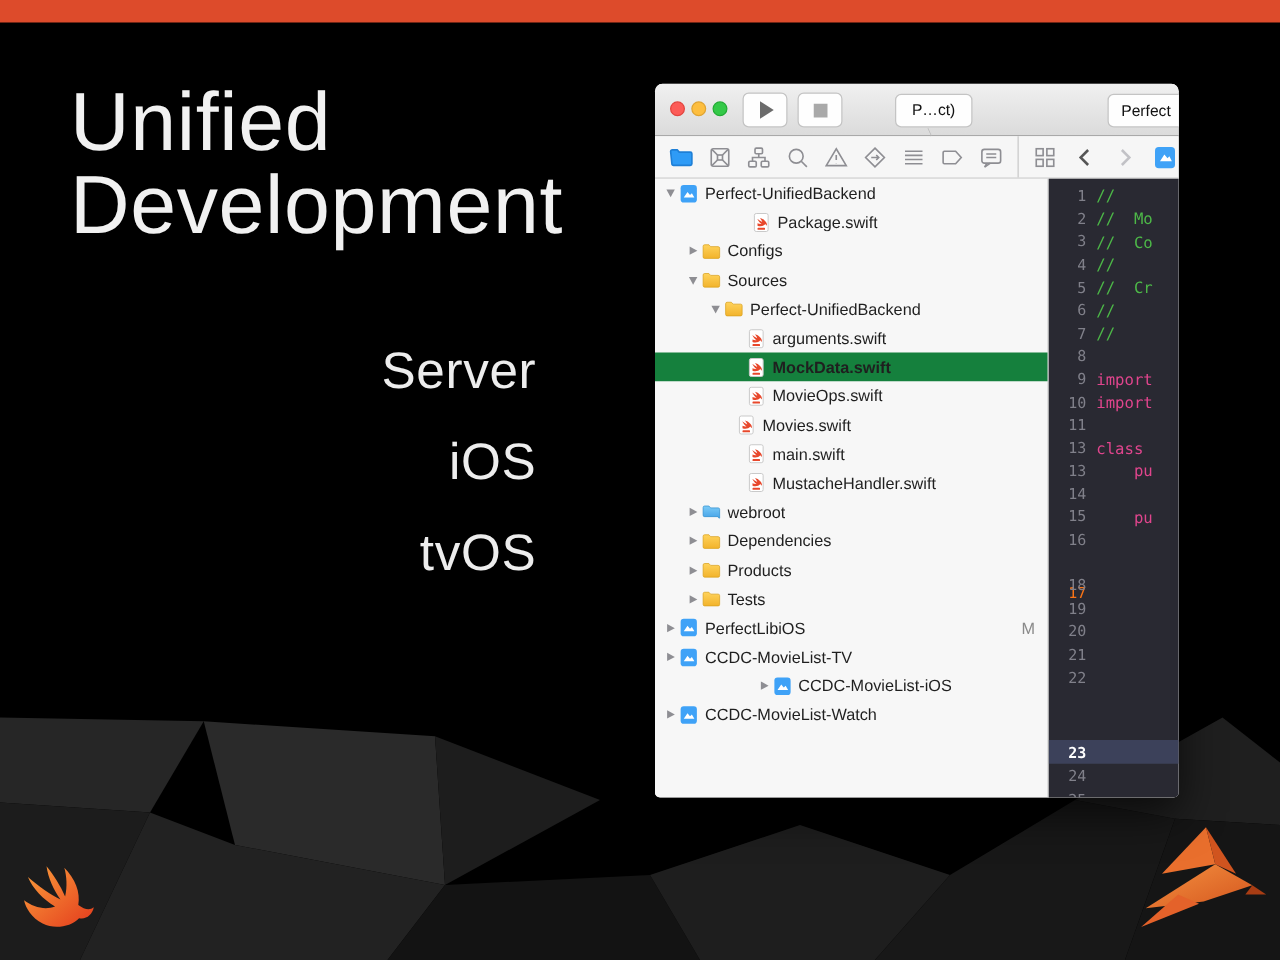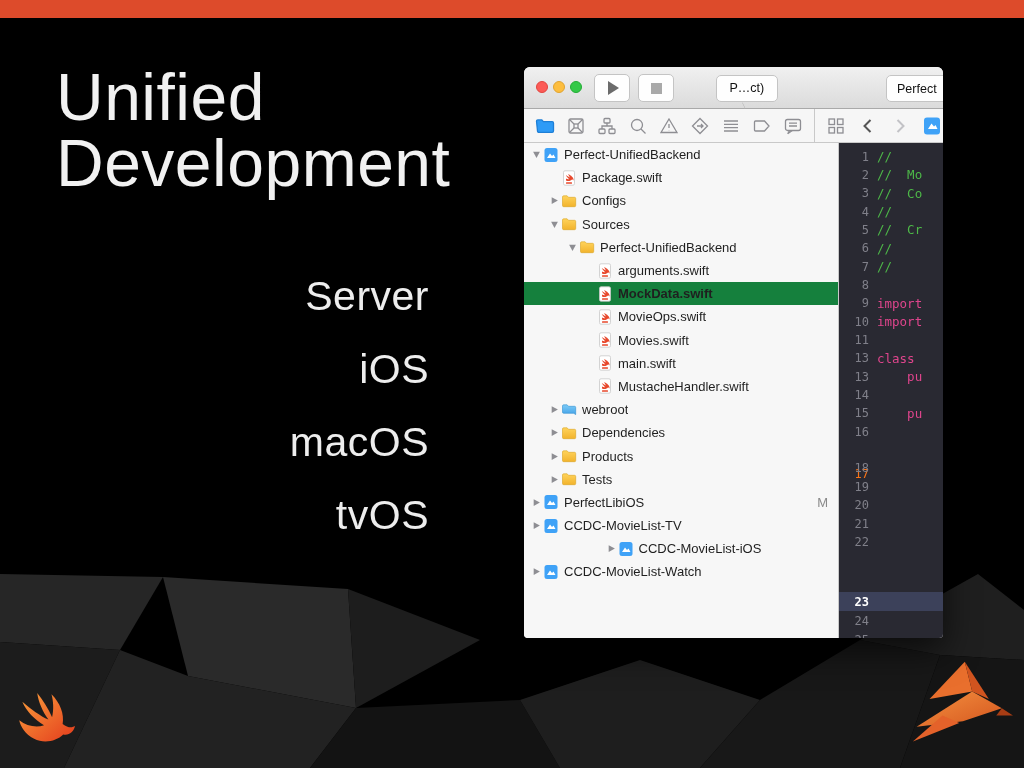--- a/index.html
+++ b/index.html
@@ -104,21 +104,20 @@
 </svg>
 
 <div class="accent-bar" style="background: rgb(221, 75, 43);"></div>
 <div class="slide-title">
   <div>Unified</div>
   <div>Development</div>
 </div>
 <div class="platform-list" id="platform-list">
     <div class="platform-item">Server</div>
     <div class="platform-item">iOS</div>
-    <div class="platform-item">macOS</div>
     <div class="platform-item">tvOS</div>
   </div>
 
 <svg id="swift-logo-left" class="swift-logo" viewBox="0 0 100 100">
   <path fill="url(#birdGrad)" d="M54 10 C 68 24 75 42 72 58 C 80 64 87 65 92 61 C 90 71 82 77 73 75
     C 62 86 42 90 26 82 C 12 75 4 62 2 52 C 14 61 29 65 42 60 C 27 51 13 37 7 22
     C 21 34 36 45 49 51 C 40 38 33 23 31 8 C 40 19 49 33 55 47 C 58 34 57 21 54 10 Z"></path>
 </svg>
 <svg id="swift-logo-right" class="swift-logo" viewBox="0 0 110 95">
   <polygon points="58,2 20,42 66,34" fill="#E96F2D"></polygon>
@@ -257,60 +256,60 @@
             <svg width="9" height="9" viewBox="0 0 8 8">
               <path d="M1 1.5 L7 1.5 L4 7 Z" fill="#8E8E93"></path>
             </svg>
           </span>
           <span class="tree-icon"><svg width="16" height="16" viewBox="0 0 16 16">
               <rect x="1.5" y="1" width="13" height="14" rx="2.5" fill="#3FA2F7"></rect>
               <path d="M4 11 L7 6.5 L9 9 L10.5 7.5 L12.5 11 Z" fill="#fff"></path>
             </svg></span>
           <span class="tree-label">Perfect-UnifiedBackend</span>
         </div>
+        <div class="tree-row" style="padding-left: 24px; margin-left: 40px;">
+          <span class="disc"></span>
+          <span class="tree-icon"><svg width="16" height="16" viewBox="0 0 16 16">
+              <rect x="2.5" y="0.8" width="11" height="14.4" rx="1.5" fill="#fff" stroke="#C9C9C9" stroke-width="0.8"></rect>
+              <path d="M5 10.5 C7 11.5 10 11 11.2 9.2 L12.4 10.5 C12.8 9.2 12.2 7.8 11 6.8 C10 5.5 8.5 4.6 7 4.3 C8 5.6 8.6 6.6 8.8 7.6 C7.4 6.8 6 5.8 4.8 5 C5.6 6.6 6.8 8.2 8.2 9.2 C7 9.3 5.9 9.1 5 8.6 Z" fill="#E8482C"></path>
+              <rect x="5" y="12.2" width="6" height="1.6" rx="0.5" fill="#E8482C"></rect>
+            </svg></span>
+          <span class="tree-label">Package.swift</span>
+        </div>
         <div class="tree-row" style="padding-left: 24px;">
-          <span class="disc"></span>
-          <span class="tree-icon"><svg width="16" height="16" viewBox="0 0 16 16">
-              <rect x="2.5" y="0.8" width="11" height="14.4" rx="1.5" fill="#fff" stroke="#C9C9C9" stroke-width="0.8"></rect>
-              <path d="M5 10.5 C7 11.5 10 11 11.2 9.2 L12.4 10.5 C12.8 9.2 12.2 7.8 11 6.8 C10 5.5 8.5 4.6 7 4.3 C8 5.6 8.6 6.6 8.8 7.6 C7.4 6.8 6 5.8 4.8 5 C5.6 6.6 6.8 8.2 8.2 9.2 C7 9.3 5.9 9.1 5 8.6 Z" fill="#E8482C"></path>
-              <rect x="5" y="12.2" width="6" height="1.6" rx="0.5" fill="#E8482C"></rect>
-            </svg></span>
-          <span class="tree-label">Package.swift</span>
+          <span class="disc">
+            <svg width="9" height="9" viewBox="0 0 8 8">
+              <path d="M1.5 1 L7 4 L1.5 7 Z" fill="#8E8E93"></path>
+            </svg>
+          </span>
+          <span class="tree-icon"><svg width="16" height="16" viewBox="0 0 16 16">
+              <path d="M1.5 4 a1.2 1.2 0 0 1 1.2 -1.2 h3.4 l1.4 1.5 h6 a1.2 1.2 0 0 1 1.2 1.2 v7 a1.2 1.2 0 0 1 -1.2 1.2 h-10.8 a1.2 1.2 0 0 1 -1.2 -1.2 Z" fill="url(#folderGrad)" stroke="#D9A21F" stroke-width="0.6"></path>
+            </svg></span>
+          <span class="tree-label">Configs</span>
         </div>
         <div class="tree-row" style="padding-left: 24px;">
           <span class="disc">
             <svg width="9" height="9" viewBox="0 0 8 8">
-              <path d="M1.5 1 L7 4 L1.5 7 Z" fill="#8E8E93"></path>
+              <path d="M1 1.5 L7 1.5 L4 7 Z" fill="#8E8E93"></path>
             </svg>
           </span>
           <span class="tree-icon"><svg width="16" height="16" viewBox="0 0 16 16">
               <path d="M1.5 4 a1.2 1.2 0 0 1 1.2 -1.2 h3.4 l1.4 1.5 h6 a1.2 1.2 0 0 1 1.2 1.2 v7 a1.2 1.2 0 0 1 -1.2 1.2 h-10.8 a1.2 1.2 0 0 1 -1.2 -1.2 Z" fill="url(#folderGrad)" stroke="#D9A21F" stroke-width="0.6"></path>
             </svg></span>
-          <span class="tree-label">Configs</span>
-        </div>
-        <div class="tree-row" style="padding-left: 24px;">
+          <span class="tree-label">Sources</span>
+        </div>
+        <div class="tree-row" style="padding-left: 42px;">
           <span class="disc">
             <svg width="9" height="9" viewBox="0 0 8 8">
               <path d="M1 1.5 L7 1.5 L4 7 Z" fill="#8E8E93"></path>
             </svg>
           </span>
           <span class="tree-icon"><svg width="16" height="16" viewBox="0 0 16 16">
               <path d="M1.5 4 a1.2 1.2 0 0 1 1.2 -1.2 h3.4 l1.4 1.5 h6 a1.2 1.2 0 0 1 1.2 1.2 v7 a1.2 1.2 0 0 1 -1.2 1.2 h-10.8 a1.2 1.2 0 0 1 -1.2 -1.2 Z" fill="url(#folderGrad)" stroke="#D9A21F" stroke-width="0.6"></path>
             </svg></span>
-          <span class="tree-label">Sources</span>
-        </div>
-        <div class="tree-row" style="padding-left: 42px;">
-          <span class="disc">
-            <svg width="9" height="9" viewBox="0 0 8 8">
-              <path d="M1 1.5 L7 1.5 L4 7 Z" fill="#8E8E93"></path>
-            </svg>
-          </span>
-          <span class="tree-icon"><svg width="16" height="16" viewBox="0 0 16 16">
-              <path d="M1.5 4 a1.2 1.2 0 0 1 1.2 -1.2 h3.4 l1.4 1.5 h6 a1.2 1.2 0 0 1 1.2 1.2 v7 a1.2 1.2 0 0 1 -1.2 1.2 h-10.8 a1.2 1.2 0 0 1 -1.2 -1.2 Z" fill="url(#folderGrad)" stroke="#D9A21F" stroke-width="0.6"></path>
-            </svg></span>
           <span class="tree-label">Perfect-UnifiedBackend</span>
         </div>
         <div class="tree-row" style="padding-left: 60px;">
           <span class="disc"></span>
           <span class="tree-icon"><svg width="16" height="16" viewBox="0 0 16 16">
               <rect x="2.5" y="0.8" width="11" height="14.4" rx="1.5" fill="#fff" stroke="#C9C9C9" stroke-width="0.8"></rect>
               <path d="M5 10.5 C7 11.5 10 11 11.2 9.2 L12.4 10.5 C12.8 9.2 12.2 7.8 11 6.8 C10 5.5 8.5 4.6 7 4.3 C8 5.6 8.6 6.6 8.8 7.6 C7.4 6.8 6 5.8 4.8 5 C5.6 6.6 6.8 8.2 8.2 9.2 C7 9.3 5.9 9.1 5 8.6 Z" fill="#E8482C"></path>
               <rect x="5" y="12.2" width="6" height="1.6" rx="0.5" fill="#E8482C"></rect>
             </svg></span>
           <span class="tree-label">arguments.swift</span>
@@ -326,21 +325,21 @@
         </div>
         <div class="tree-row" style="padding-left: 60px;">
           <span class="disc"></span>
           <span class="tree-icon"><svg width="16" height="16" viewBox="0 0 16 16">
               <rect x="2.5" y="0.8" width="11" height="14.4" rx="1.5" fill="#fff" stroke="#C9C9C9" stroke-width="0.8"></rect>
               <path d="M5 10.5 C7 11.5 10 11 11.2 9.2 L12.4 10.5 C12.8 9.2 12.2 7.8 11 6.8 C10 5.5 8.5 4.6 7 4.3 C8 5.6 8.6 6.6 8.8 7.6 C7.4 6.8 6 5.8 4.8 5 C5.6 6.6 6.8 8.2 8.2 9.2 C7 9.3 5.9 9.1 5 8.6 Z" fill="#E8482C"></path>
               <rect x="5" y="12.2" width="6" height="1.6" rx="0.5" fill="#E8482C"></rect>
             </svg></span>
           <span class="tree-label">MovieOps.swift</span>
         </div>
-        <div class="tree-row" style="padding-left: 60px;">
+        <div class="tree-row" style="padding-left: 40px; margin-left: 12px;">
           <span class="disc"></span>
           <span class="tree-icon"><svg width="16" height="16" viewBox="0 0 16 16">
               <rect x="2.5" y="0.8" width="11" height="14.4" rx="1.5" fill="#fff" stroke="#C9C9C9" stroke-width="0.8"></rect>
               <path d="M5 10.5 C7 11.5 10 11 11.2 9.2 L12.4 10.5 C12.8 9.2 12.2 7.8 11 6.8 C10 5.5 8.5 4.6 7 4.3 C8 5.6 8.6 6.6 8.8 7.6 C7.4 6.8 6 5.8 4.8 5 C5.6 6.6 6.8 8.2 8.2 9.2 C7 9.3 5.9 9.1 5 8.6 Z" fill="#E8482C"></path>
               <rect x="5" y="12.2" width="6" height="1.6" rx="0.5" fill="#E8482C"></rect>
             </svg></span>
           <span class="tree-label">Movies.swift</span>
         </div>
         <div class="tree-row" style="padding-left: 60px;">
           <span class="disc"></span>

